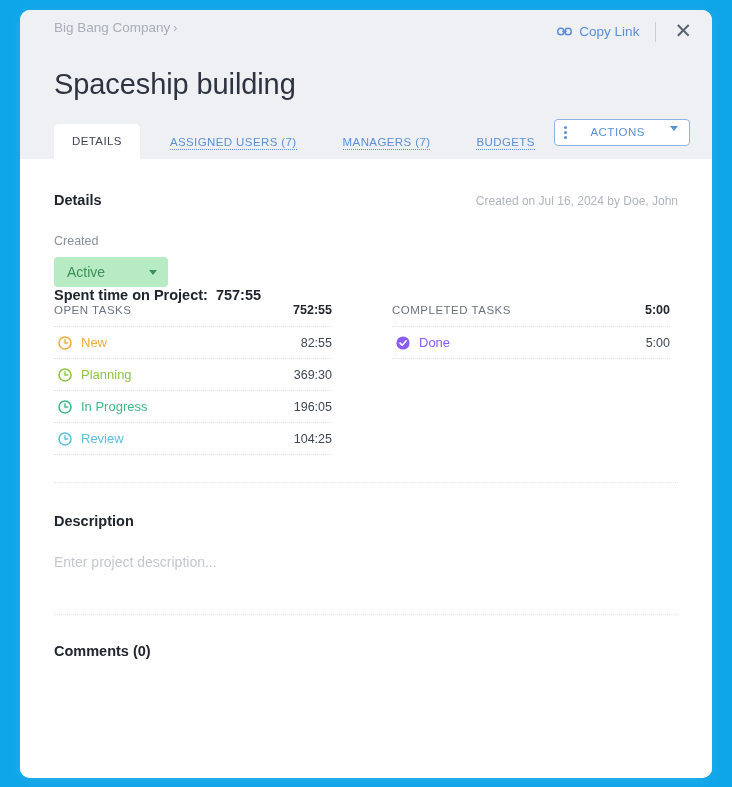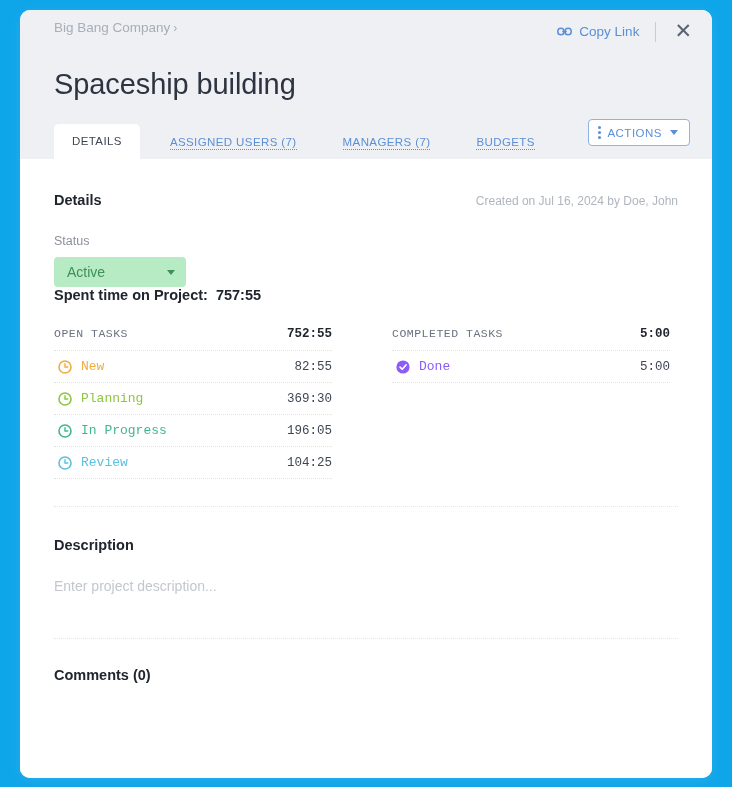--- a/index.html
+++ b/index.html
@@ -119,22 +119,21 @@
     border-radius: 5px 5px 0 0;
     padding: 11px 18px 12px 18px;
   }
   .tab.active .tab-text { border-bottom: none; }
 
   .actions-btn {
     position: absolute;
     right: 22px;
     bottom: 13px;
     display: flex;
-    align-items: center;
-    gap: 6px;
+    gap: 23px;
     border: 1px solid #8fb4e3;
     border-radius: 4px;
     background: #ffffff;
     color: #5b8fd6;
     font-size: 11.5px;
     letter-spacing: 0.5px;
     padding: 6px 11px 6px 9px;
     cursor: pointer;
   }
   .dots-icon {
@@ -180,21 +179,21 @@
     font-size: 12px;
     color: #b0b5bd;
   }
   .status-label {
     margin-top: 26px;
     font-size: 12.5px;
     color: #8b919b;
   }
   .status-select {
     margin-top: 9px;
-    width: 132px;
+    width: 114px;
     height: 30px;
     background: #b6ebc3;
     border-radius: 4px;
     display: flex;
     align-items: center;
     justify-content: space-between;
     padding: 0 11px 0 13px;
     box-sizing: border-box;
     cursor: pointer;
   }
@@ -211,23 +210,21 @@
 
   .spent-title {
     font-size: 14.5px;
     font-weight: bold;
     color: #20252e;
   }
   .spent-title .total { margin-left: 8px; }
 
   .cols {
     display: flex;
-    margin-top: 24px;
     gap: 60px;
-    font-family: Liberation Mono, monospace;
   }
   .col { width: 278px; }
 
   .col-head {
     display: flex;
     justify-content: space-between;
     align-items: baseline;
     padding-bottom: 9px;
     border-bottom: 1px dotted #dfe2e6;
   }
@@ -345,21 +342,21 @@
       </div>
     </div>
 
     <div class="content">
 
       <div class="details-row">
         <div class="section-title">Details</div>
         <div class="created-meta">Created on Jul 16, 2024 by Doe, John</div>
       </div>
 
-      <div class="status-label">Status</div>
+      <div class="status-label">Created</div>
       <div class="status-select">
         <span class="sv">Active</span>
         <span class="caret"></span>
       </div>
 
       <div class="spent-title">
         <span>Spent time on Project:</span><span class="total">757:55</span>
       </div>
 
       <div class="cols">

